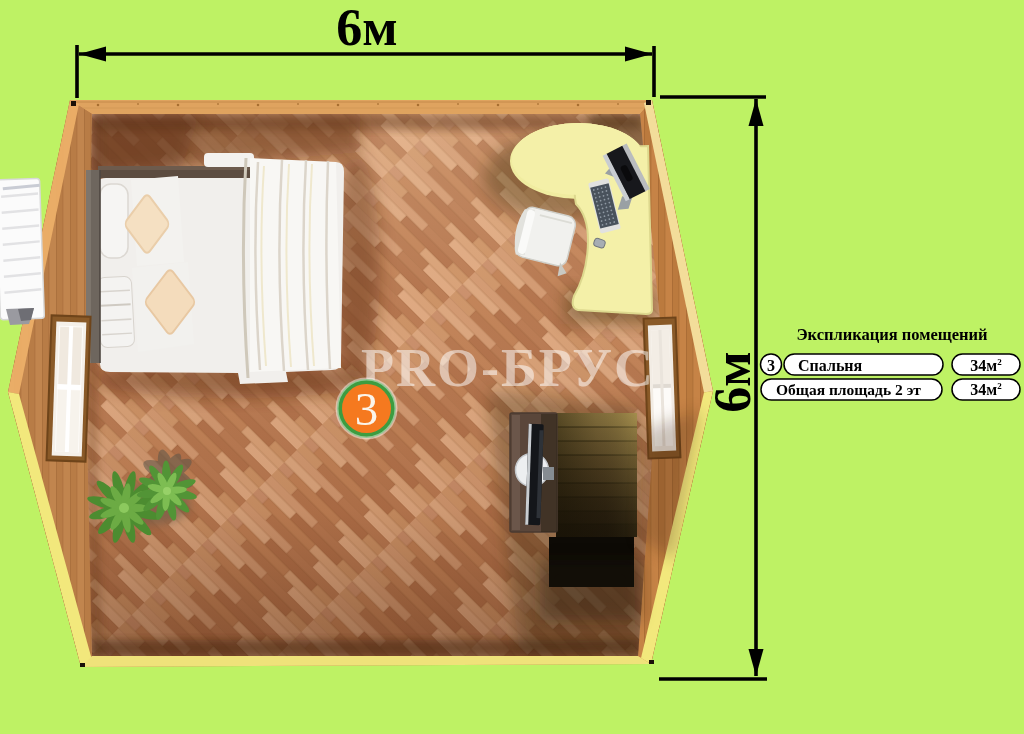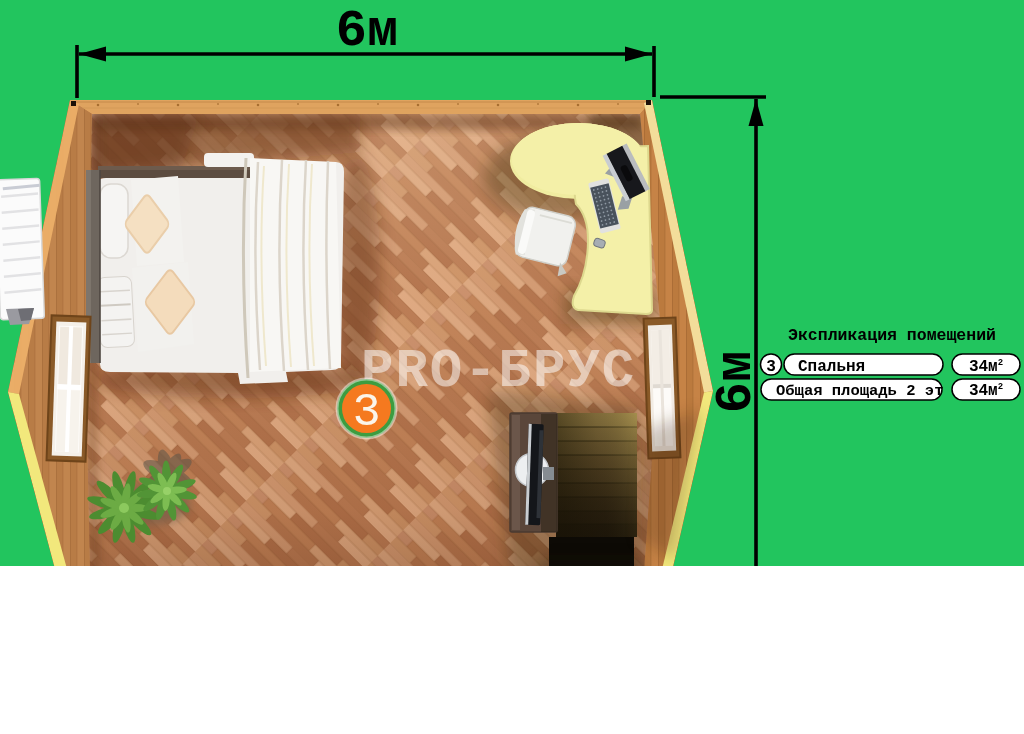--- a/index.html
+++ b/index.html
@@ -1,17 +1,17 @@
 <!DOCTYPE html>
 <html><head>
 <meta charset="utf-8">
 <style>
   html,body{margin:0;padding:0;background:#ffffff;}
-  .page{position:relative;width:1024px;height:566px;background:#22c55e;overflow:hidden;
-        font-family:Liberation Mono, monospace;}
+  .page{position:relative;width:1024px;height:734px;background:#bef264;overflow:hidden;
+        font-family:Liberation Serif, serif;}
 </style>
 </head>
 <body>
 <div class="page">
 <svg width="1024" height="734" viewBox="0 0 1024 734" xmlns="http://www.w3.org/2000/svg">
 <defs>
 
   <pattern id="parq" width="132" height="36" patternUnits="userSpaceOnUse" patternTransform="rotate(45 0 0)">
     <rect width="132" height="36" fill="#c88c68"></rect>
     <g>

